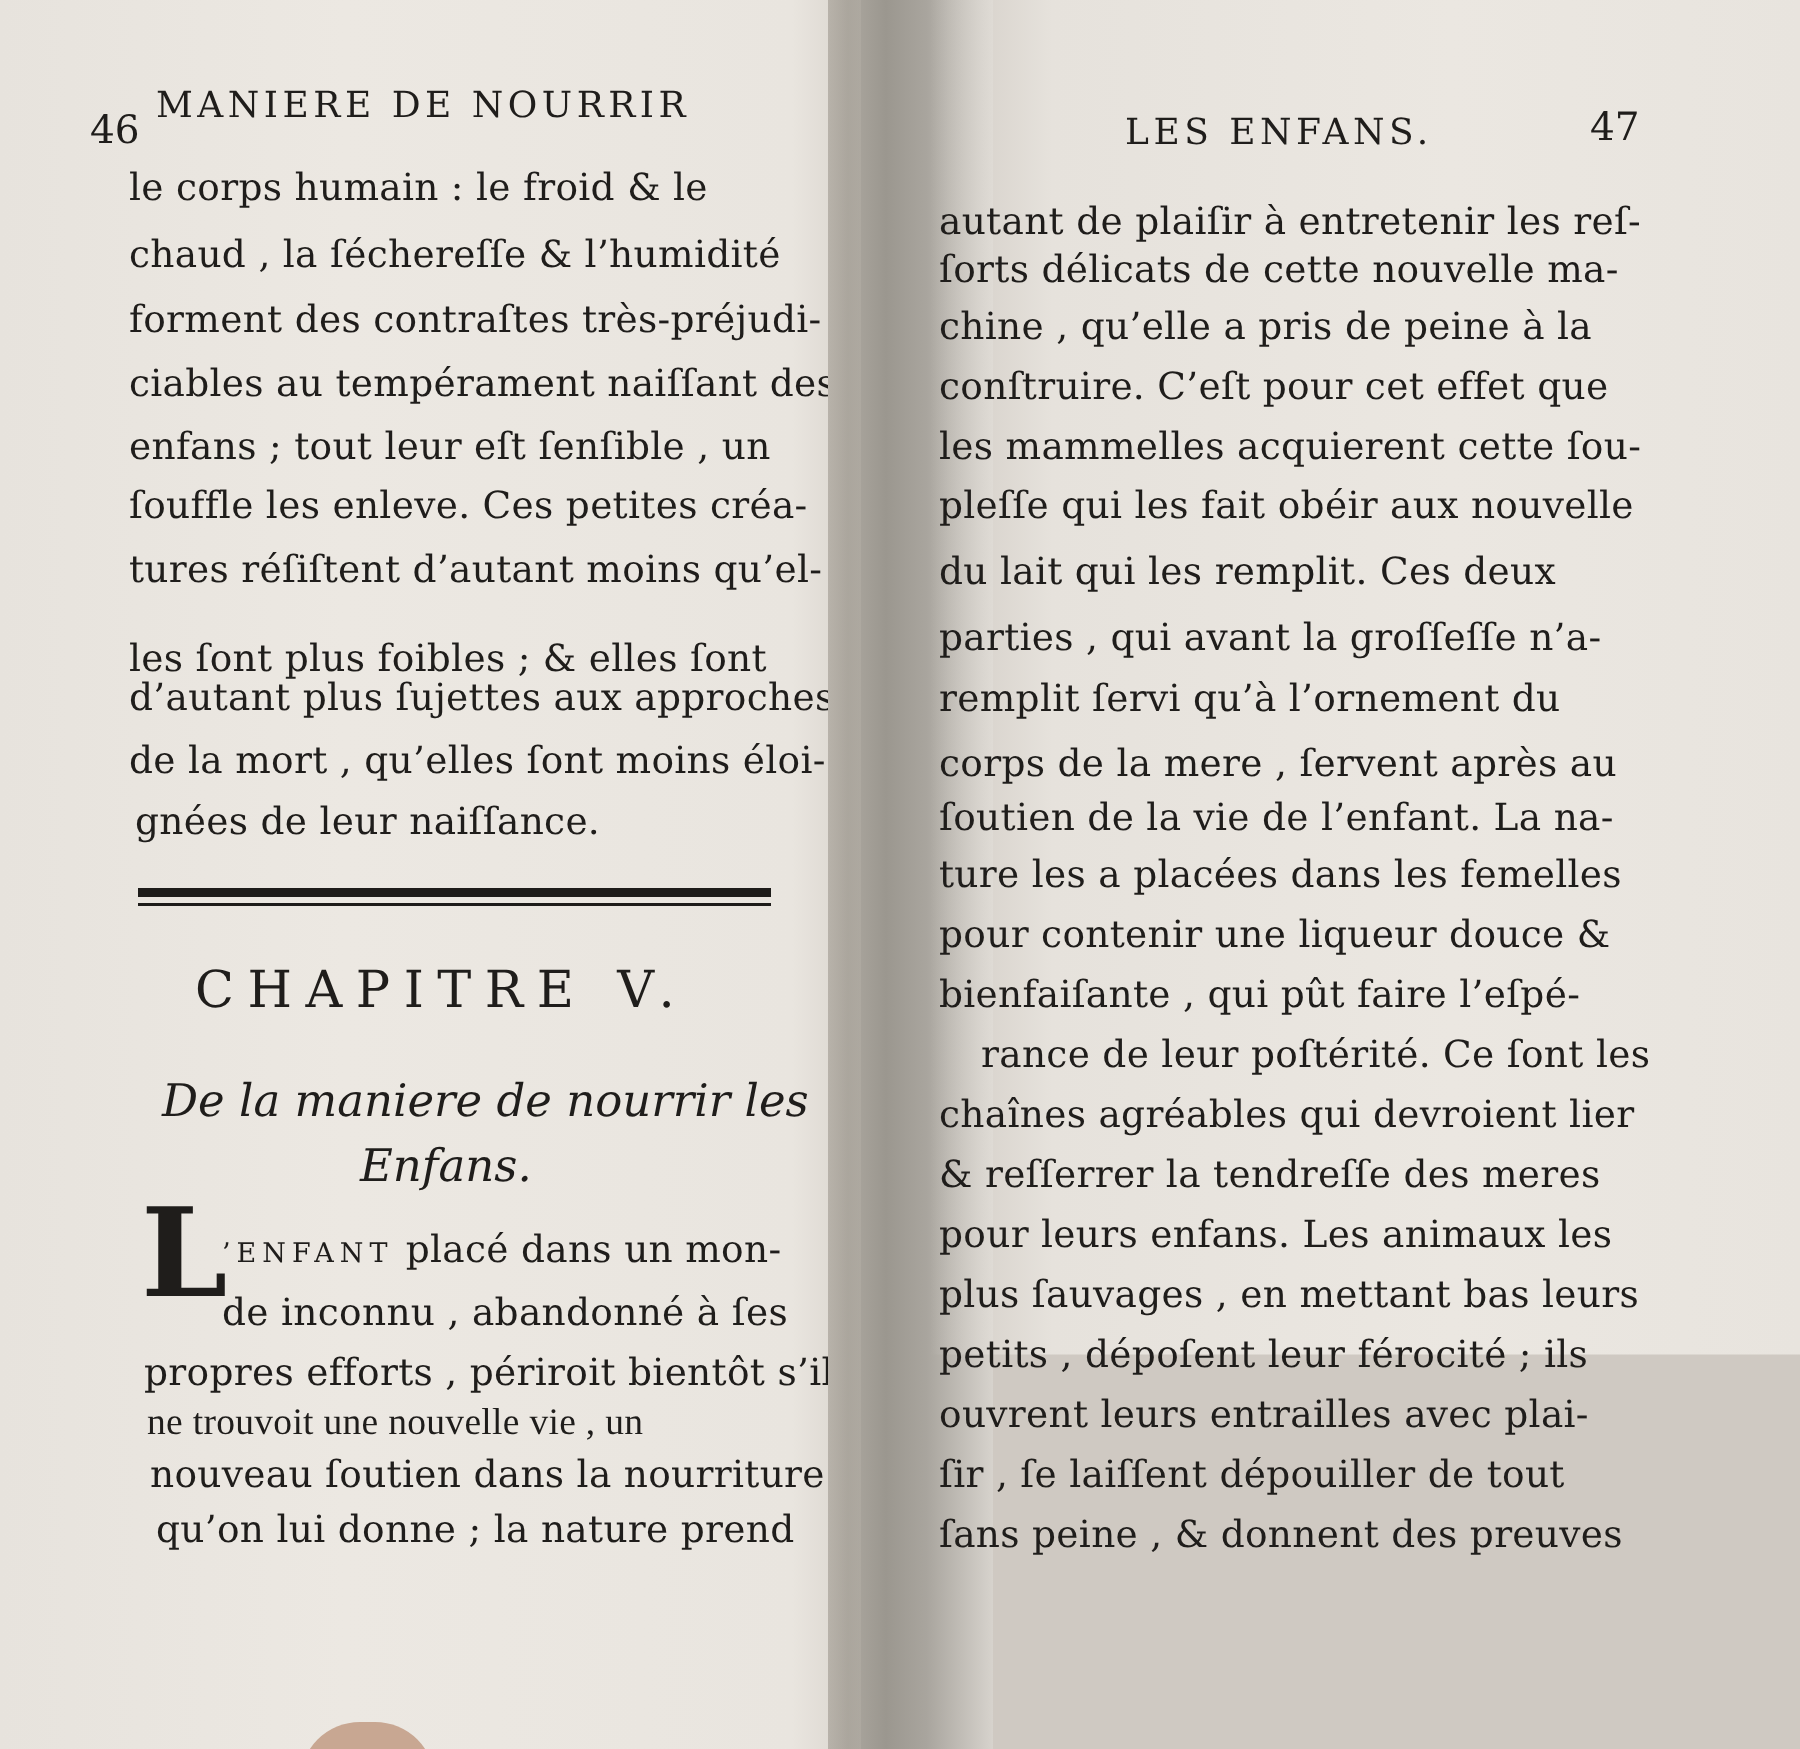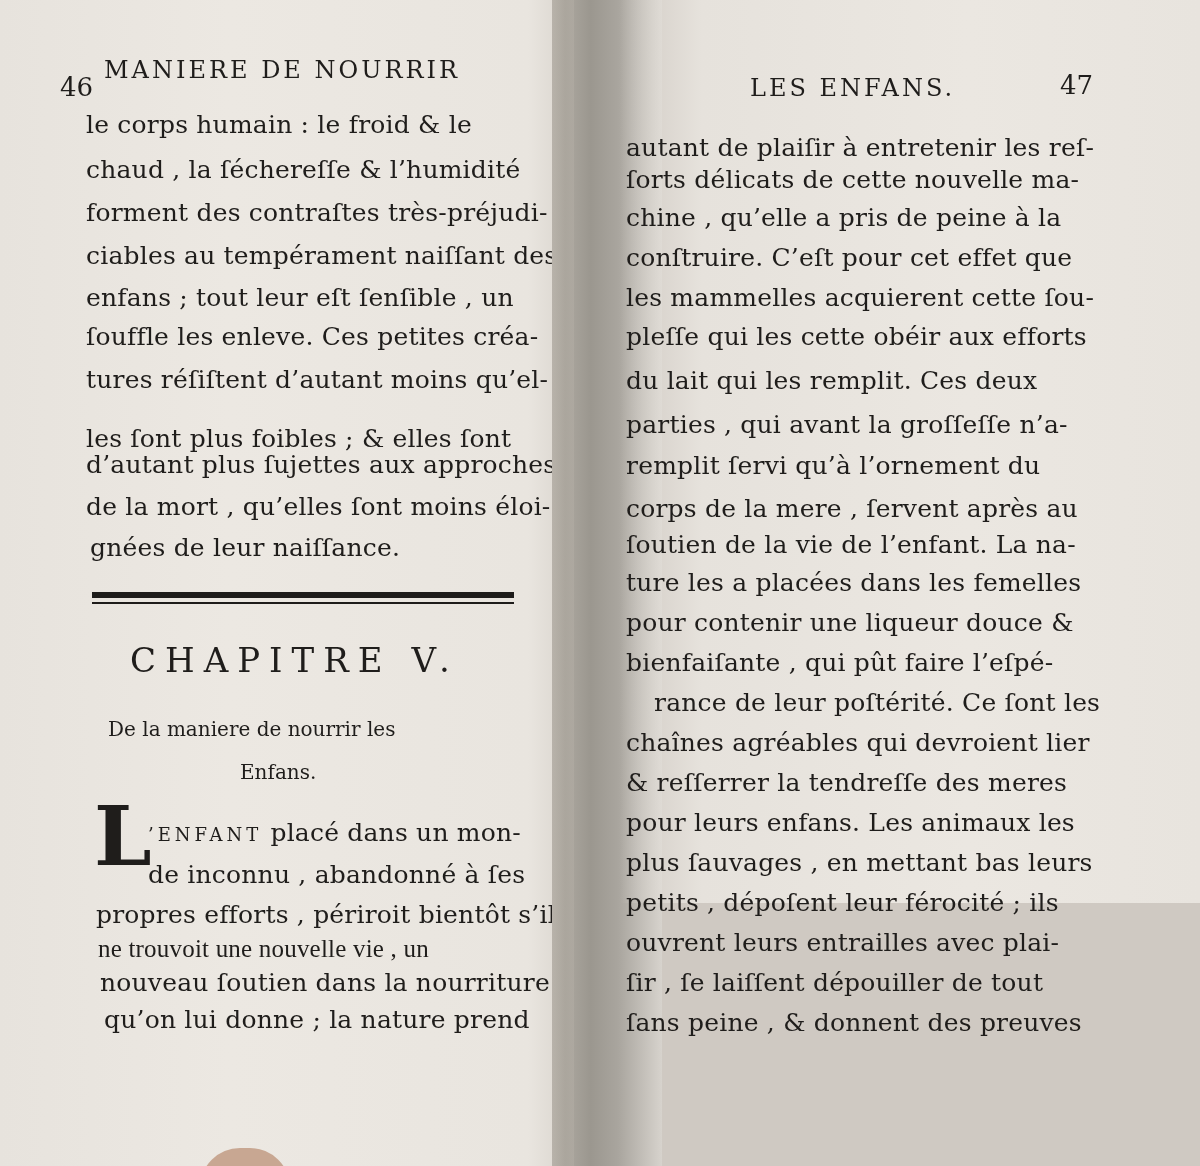--- a/index.html
+++ b/index.html
@@ -26,21 +26,21 @@
   .page-right {
     position:absolute; left:620px; top:0; width:580px; height:903px;
     background:linear-gradient(90deg,rgba(0,0,0,0) 0%,#e6e2dc 14%,#ebe7e1 60%,#e8e4de 100%);
   }
   .line { position:absolute; white-space:nowrap; font-size:25px; letter-spacing:0.2px; }
   .runhead { position:absolute; font-size:24px; letter-spacing:3px; white-space:nowrap; }
   .pagenum { position:absolute; font-size:26px; }
   .rule-thick { position:absolute; left:92px; top:592px; width:422px; height:6px; background:#1e1c1a; }
   .rule-thin { position:absolute; left:92px; top:602px; width:422px; height:2px; background:#1e1c1a; }
   .chapter { position:absolute; left:130px; top:640px; font-size:34px; letter-spacing:9px; white-space:nowrap; }
-  .subtitle { position:absolute; font-size:20px; white-space:nowrap; }
+  .subtitle { position:absolute; font-style:italic; font-size:30px; white-space:nowrap; }
   .dropcap { position:absolute; left:94px; top:795px; font-size:82px; line-height:1; font-weight:bold; }
   .smallcaps { font-size:18px; letter-spacing:4px; }
   .finger {
     position:absolute; left:200px; top:1148px; width:90px; height:40px;
     border-radius:45px 45px 0 0; background:#c8a792;
   }
 </style>
 </head>
 <body>
 
@@ -88,21 +88,21 @@
   <div class="page-right">
     <div class="runhead" style="left:130px;top:74px;">LES ENFANS.</div>
     <div class="pagenum" style="left:440px;top:70px;">47</div>
 
     <div>
       <div class="line" style="left:6px;top:133px;">autant de plaiſir à entretenir les reſ-</div>
       <div class="line" style="left:6px;top:165px;">ſorts délicats de cette nouvelle ma-</div>
       <div class="line" style="left:6px;top:203px;">chine , qu’elle a pris de peine à la</div>
       <div class="line" style="left:6px;top:243px;">conſtruire. C’eſt pour cet effet que</div>
       <div class="line" style="left:6px;top:283px;">les mammelles acquierent cette ſou-</div>
-      <div class="line" style="left:6px;top:322px;">pleſſe qui les cette obéir aux efforts</div>
+      <div class="line" style="left:6px;top:322px;">pleſſe qui les fait obéir aux nouvelle</div>
       <div class="line" style="left:6px;top:366px;">du lait qui les remplit. Ces deux</div>
       <div class="line" style="left:6px;top:410px;">parties , qui avant la groſſeſſe n’a-</div>
       <div class="line" style="left:6px;top:451px;">remplit ſervi qu’à l’ornement du</div>
       <div class="line" style="left:6px;top:494px;">corps de la mere , ſervent après au</div>
       <div class="line" style="left:6px;top:530px;">ſoutien de la vie de l’enfant. La na-</div>
       <div class="line" style="left:6px;top:568px;">ture les a placées dans les femelles</div>
       <div class="line" style="left:6px;top:608px;">pour contenir une liqueur douce &amp;</div>
       <div class="line" style="left:6px;top:648px;">bienfaiſante , qui pût faire l’eſpé-</div>
       <div class="line" style="left:6px;top:688px;margin-left:28px;">rance de leur poſtérité. Ce ſont les</div>
       <div class="line" style="left:6px;top:728px;">chaînes agréables qui devroient lier</div>

